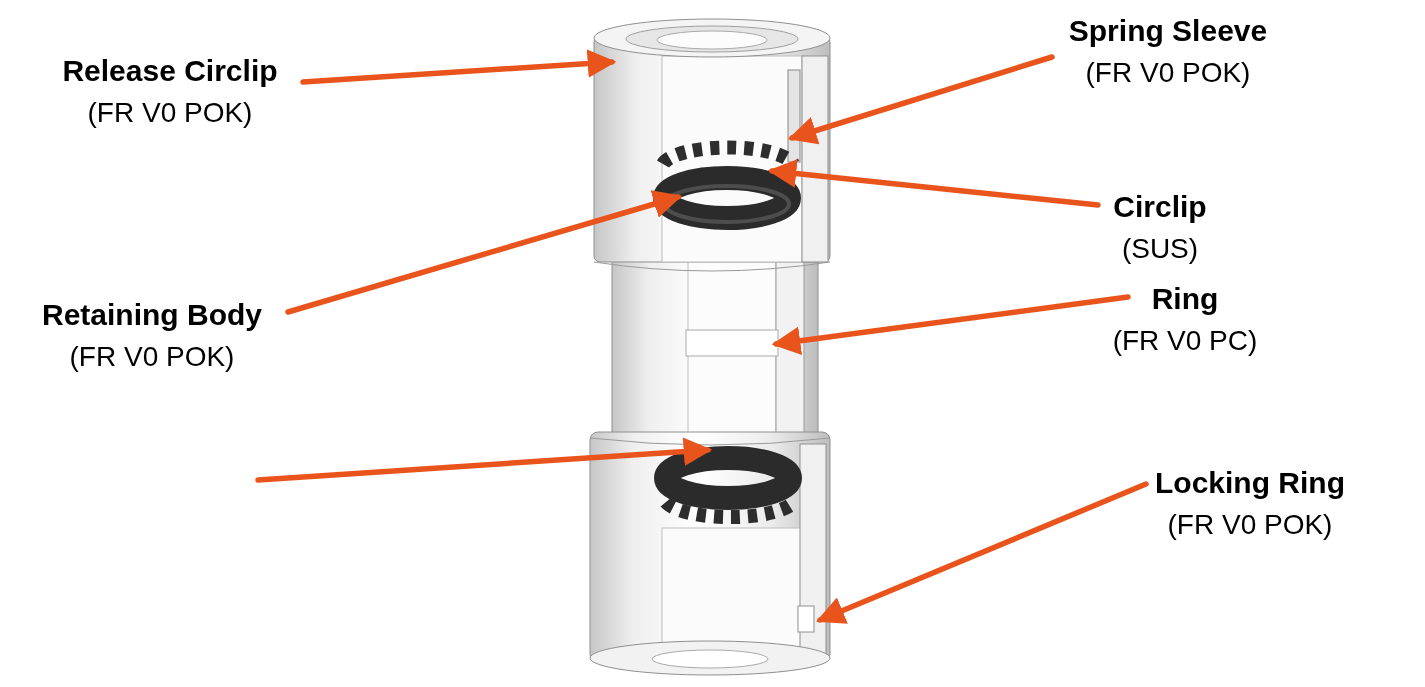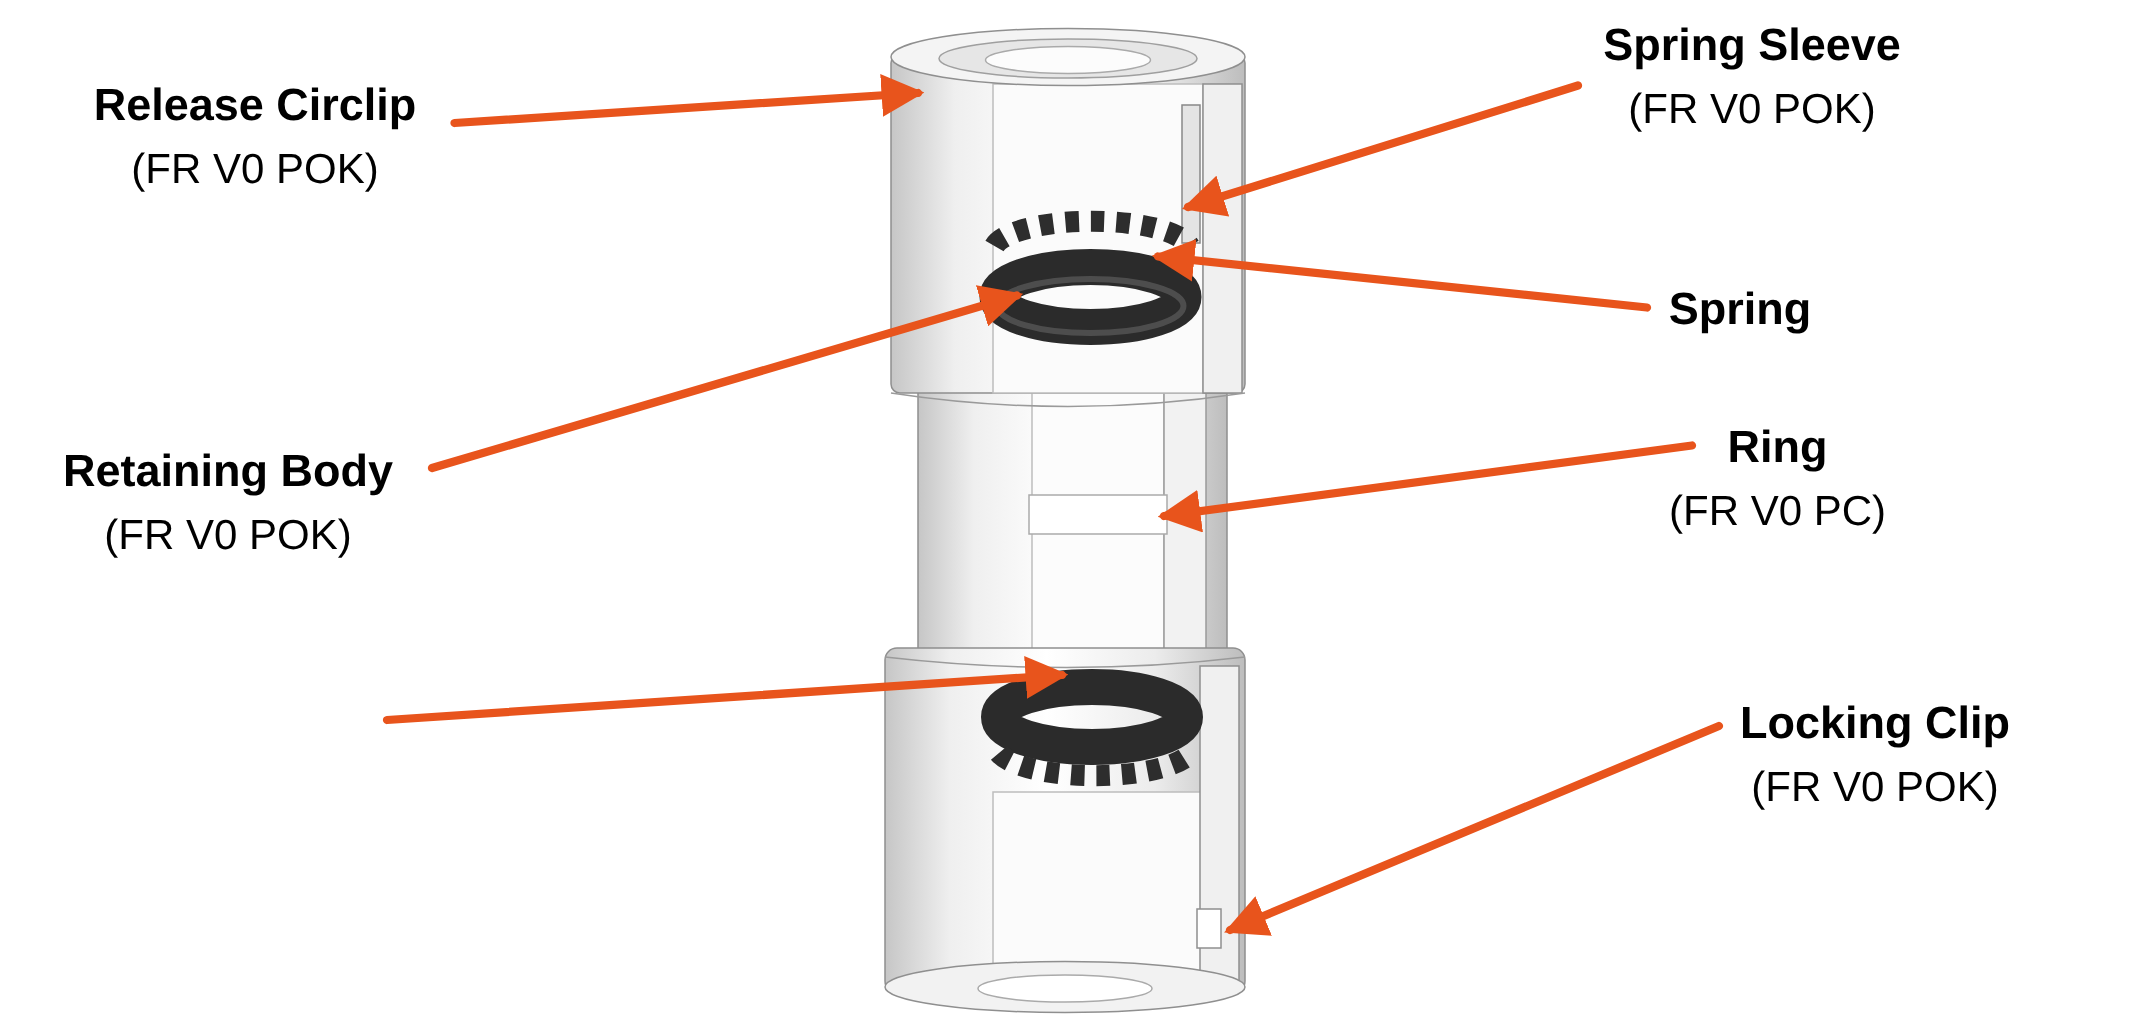--- a/index.html
+++ b/index.html
@@ -80,34 +80,35 @@
     <div class="name">Release Circlip</div>
     <div class="mat">(FR V0 POK)</div>
   </div>
 
   <div class="label" style="left:1038px; top:8px; width:260px">
     <div class="name">Spring Sleeve</div>
     <div class="mat">(FR V0 POK)</div>
   </div>
 
   <div class="label" style="left:1060px; top:184px; width:200px">
-    <div class="name">Spring</div>
+    <div class="name">Circlip</div>
+    <div class="mat">(SUS)</div>
   </div>
 
   <div class="label" style="left:1080px; top:276px; width:210px">
     <div class="name">Ring</div>
     <div class="mat">(FR V0 PC)</div>
   </div>
 
   <div class="label" style="left:12px; top:292px; width:280px">
     <div class="name">Retaining Body</div>
     <div class="mat">(FR V0 POK)</div>
   </div>
 
   <div class="label" style="left:81px; top:456px; width:220px">
   </div>
 
   <div class="label" style="left:1130px; top:460px; width:240px">
-    <div class="name">Locking Clip</div>
+    <div class="name">Locking Ring</div>
     <div class="mat">(FR V0 POK)</div>
   </div>
 
 </div>
 
 </body></html>

